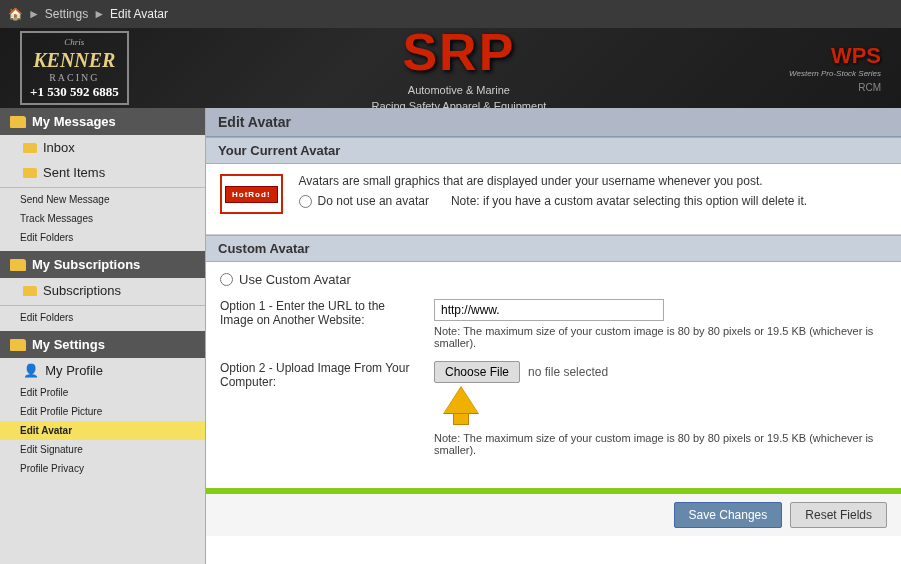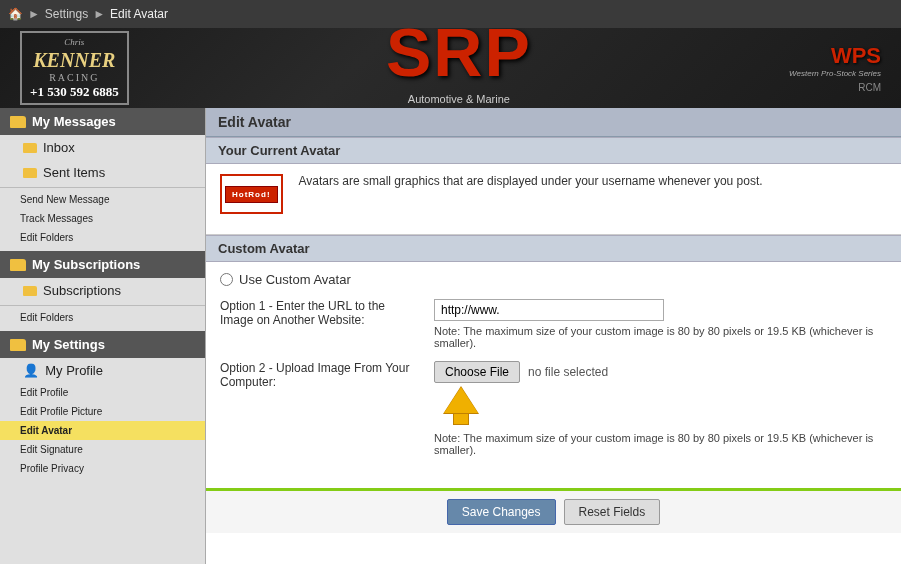--- a/index.html
+++ b/index.html
@@ -43,21 +43,21 @@
       border: 2px solid #888;
       padding: 4px 8px;
     }
     .banner-logo1 .kenner { font-size: 20px; font-weight: bold; color: #e8d080; font-style: italic; }
     .banner-logo1 .racing { font-size: 10px; color: #aaa; letter-spacing: 2px; }
     .banner-logo1 .phone { font-size: 13px; color: #fff; font-weight: bold; }
     .banner-logo2 {
       flex: 1;
       text-align: center;
     }
-    .banner-logo2 .srp { font-size: 68px; font-weight: bold; color: #cc2200; font-family: Impact, sans-serif; text-shadow: 2px 2px 4px #000; letter-spacing: 2px; }
+    .banner-logo2 .srp { font-size: 52px; font-weight: bold; color: #cc2200; font-family: Impact, sans-serif; text-shadow: 2px 2px 4px #000; letter-spacing: 2px; }
     .banner-logo2 .sub { font-size: 11px; color: #ccc; line-height: 1.5; }
     .banner-logo3 {
       text-align: right;
     }
     .banner-logo3 .wps { font-size: 22px; font-weight: bold; color: #cc2200; font-family: Impact, sans-serif; text-shadow: 1px 1px 3px #000; }
     .banner-logo3 .sub { font-size: 8px; color: #aaa; line-height: 1.3; font-style: italic; }
     .banner-logo3 .rcm { font-size: 10px; color: #888; margin-top: 2px; }
 
     
     .main-layout {
@@ -198,24 +198,24 @@
       font-size: 12px;
       cursor: pointer;
       border-radius: 2px;
       text-align: center;
     }
     .no-file-text { font-size: 12px; color: #555; }
 
     
     .action-bar {
       display: flex;
-      justify-content: center;
+      justify-content: flex-end;
       gap: 8px;
       padding: 8px 14px;
-      border-top: 3px solid #84cc16;
+      border-top: 6px solid #84cc16;
       background: #f5f5f5;
       margin-top: 10px;
     }
     .btn-save {
       background: #6688aa;
       color: #fff;
       border: 1px solid #4466aa;
       padding: 5px 14px;
       font-size: 12px;
       cursor: pointer;
@@ -347,20 +347,25 @@
     <div class="content-body">
       <div class="avatar-display">
         <div class="avatar-img-box">
 
           <div style="background:#cc2200; color:#fff; font-size:8px; font-weight:bold; padding:3px 6px; border:1px solid #800; font-family:Impact,sans-serif; letter-spacing:1px;">
             <span>HotRod!</span>
           </div>
         </div>
         <div class="avatar-text-col">
           <div class="avatar-desc">Avatars are small graphics that are displayed under your username whenever you post.</div>
+          <div class="radio-row">
+            <input type="radio" name="avatar_opt" style="">
+            <label>Do not use an avatar</label>
+            <span class="note-text" style="margin-left:16px;">Note: if you have a custom avatar selecting this option will delete it.</span>
+          </div>
         </div>
       </div>
     </div>
 
     <hr class="divider-full">
 
     <div class="section-bar">
       <span>Custom Avatar</span>
     </div>
 

